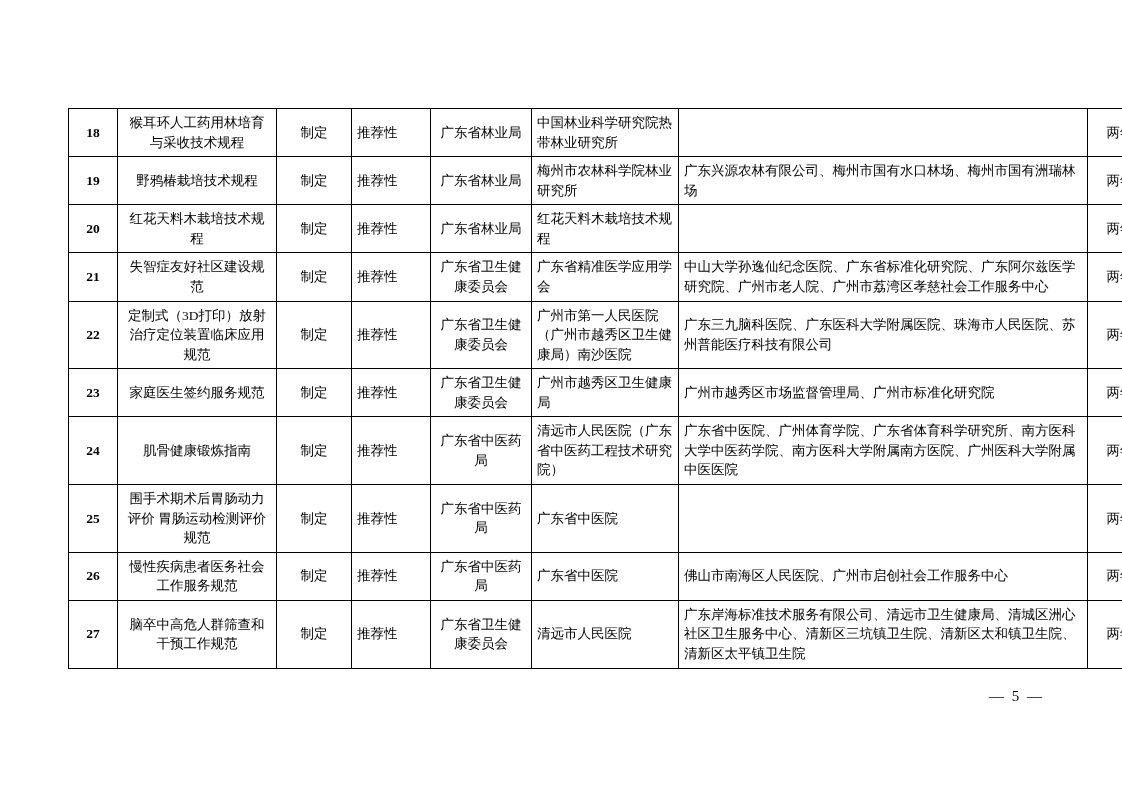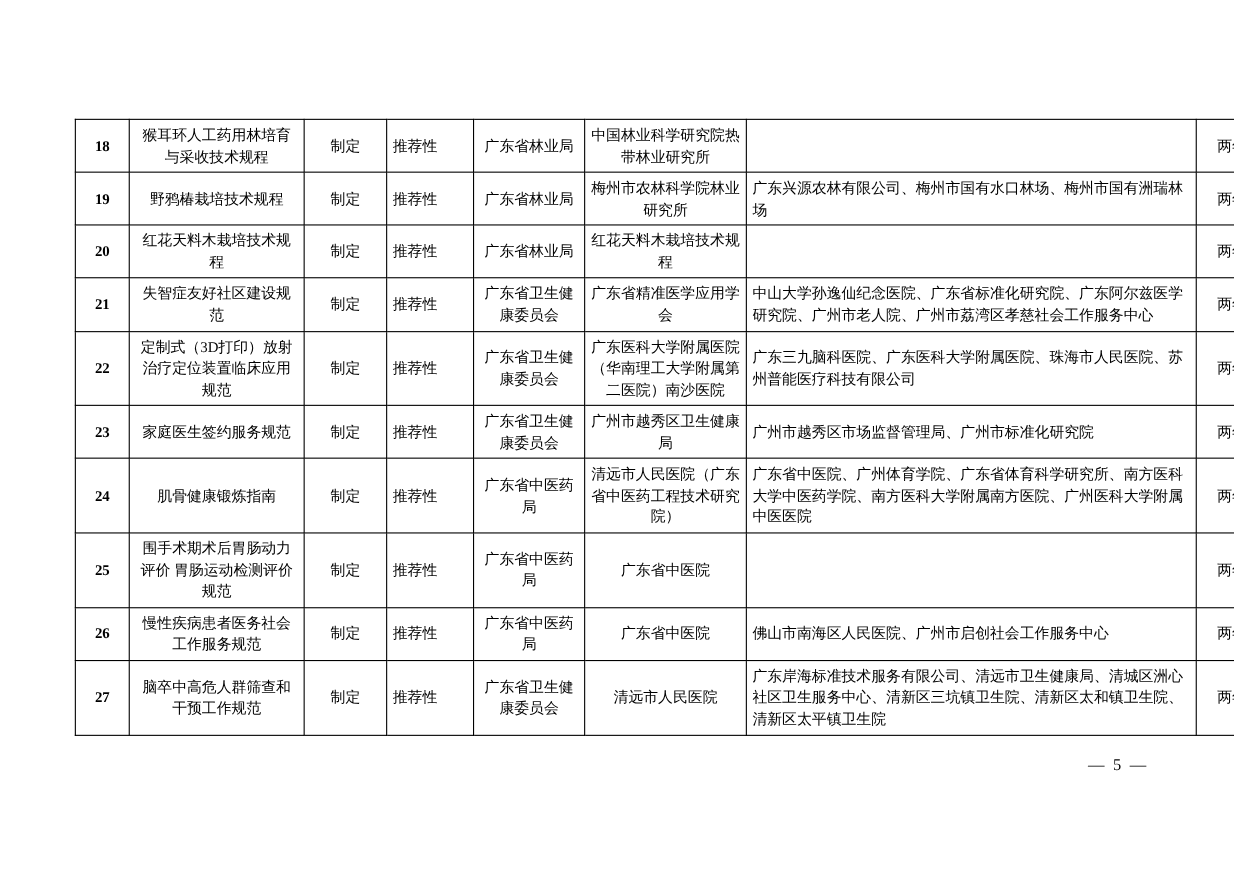--- a/index.html
+++ b/index.html
@@ -59,21 +59,21 @@
   td.c-nature {
     width: 68px;
     text-align: left;
   }
   td.c-dept {
     width: 90px;
     text-align: center;
   }
   td.c-lead {
     width: 136px;
-    text-align: center;
+    text-align: left;
   }
   td.c-join {
     width: 398px;
     text-align: left;
     margin-top: 12px;
   }
   td.c-period {
     width: 54px;
     text-align: center;
   }
@@ -138,21 +138,21 @@
           <td class="c-join">中山大学孙逸仙纪念医院、广东省标准化研究院、广东阿尔兹医学研究院、广州市老人院、广州市荔湾区孝慈社会工作服务中心</td>
           <td class="c-period">两年</td>
         </tr>
 
         <tr>
           <td class="c-num">22</td>
           <td class="c-name">定制式（3D打印）放射治疗定位装置临床应用规范</td>
           <td class="c-type">制定</td>
           <td class="c-nature">推荐性</td>
           <td class="c-dept">广东省卫生健康委员会</td>
-          <td class="c-lead">广东医科大学附属医院（华南理工大学附属第二医院）南沙医院</td>
+          <td class="c-lead">广州市第一人民医院（广州市越秀区卫生健康局）南沙医院</td>
           <td class="c-join">广东三九脑科医院、广东医科大学附属医院、珠海市人民医院、苏州普能医疗科技有限公司</td>
           <td class="c-period">两年</td>
         </tr>
 
         <tr>
           <td class="c-num">23</td>
           <td class="c-name">家庭医生签约服务规范</td>
           <td class="c-type">制定</td>
           <td class="c-nature">推荐性</td>
           <td class="c-dept">广东省卫生健康委员会</td>

